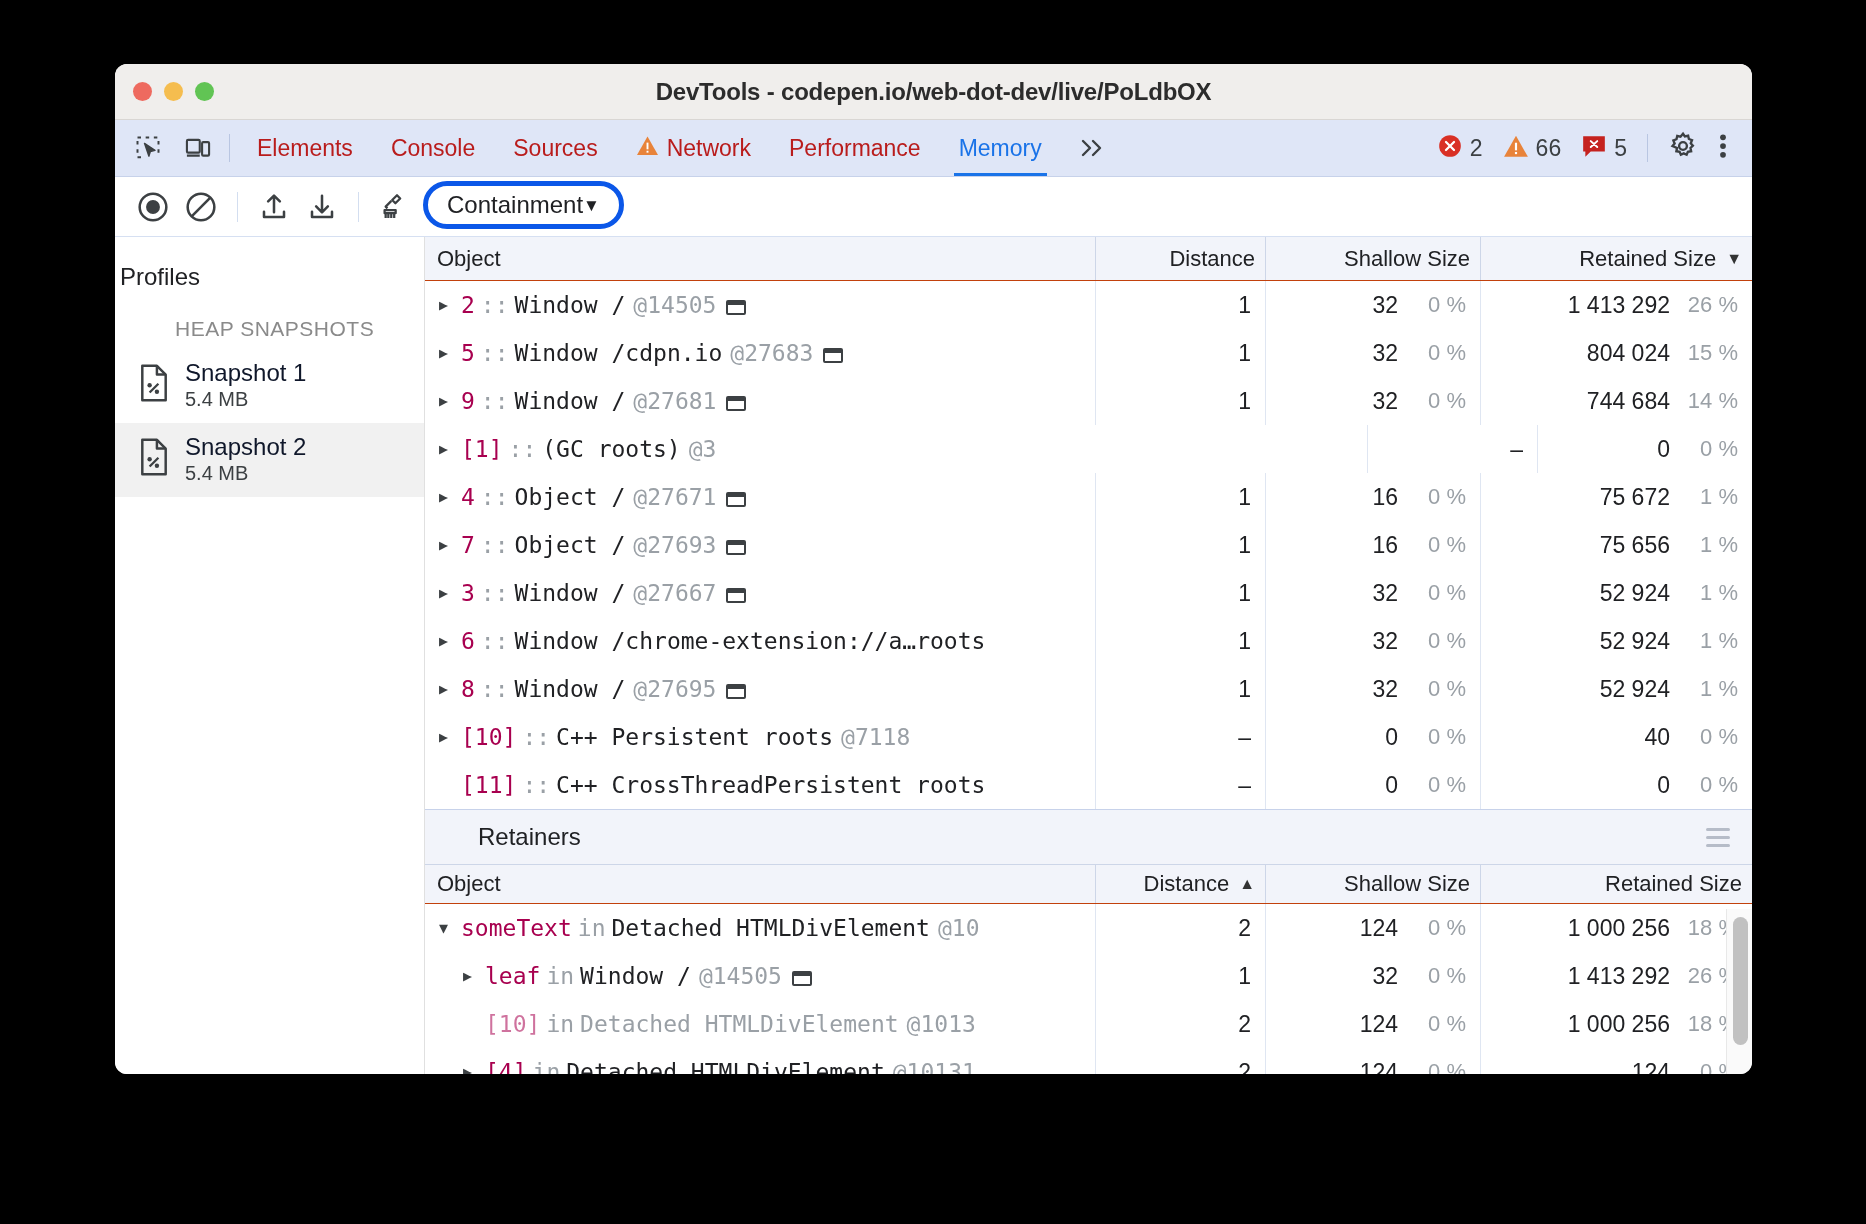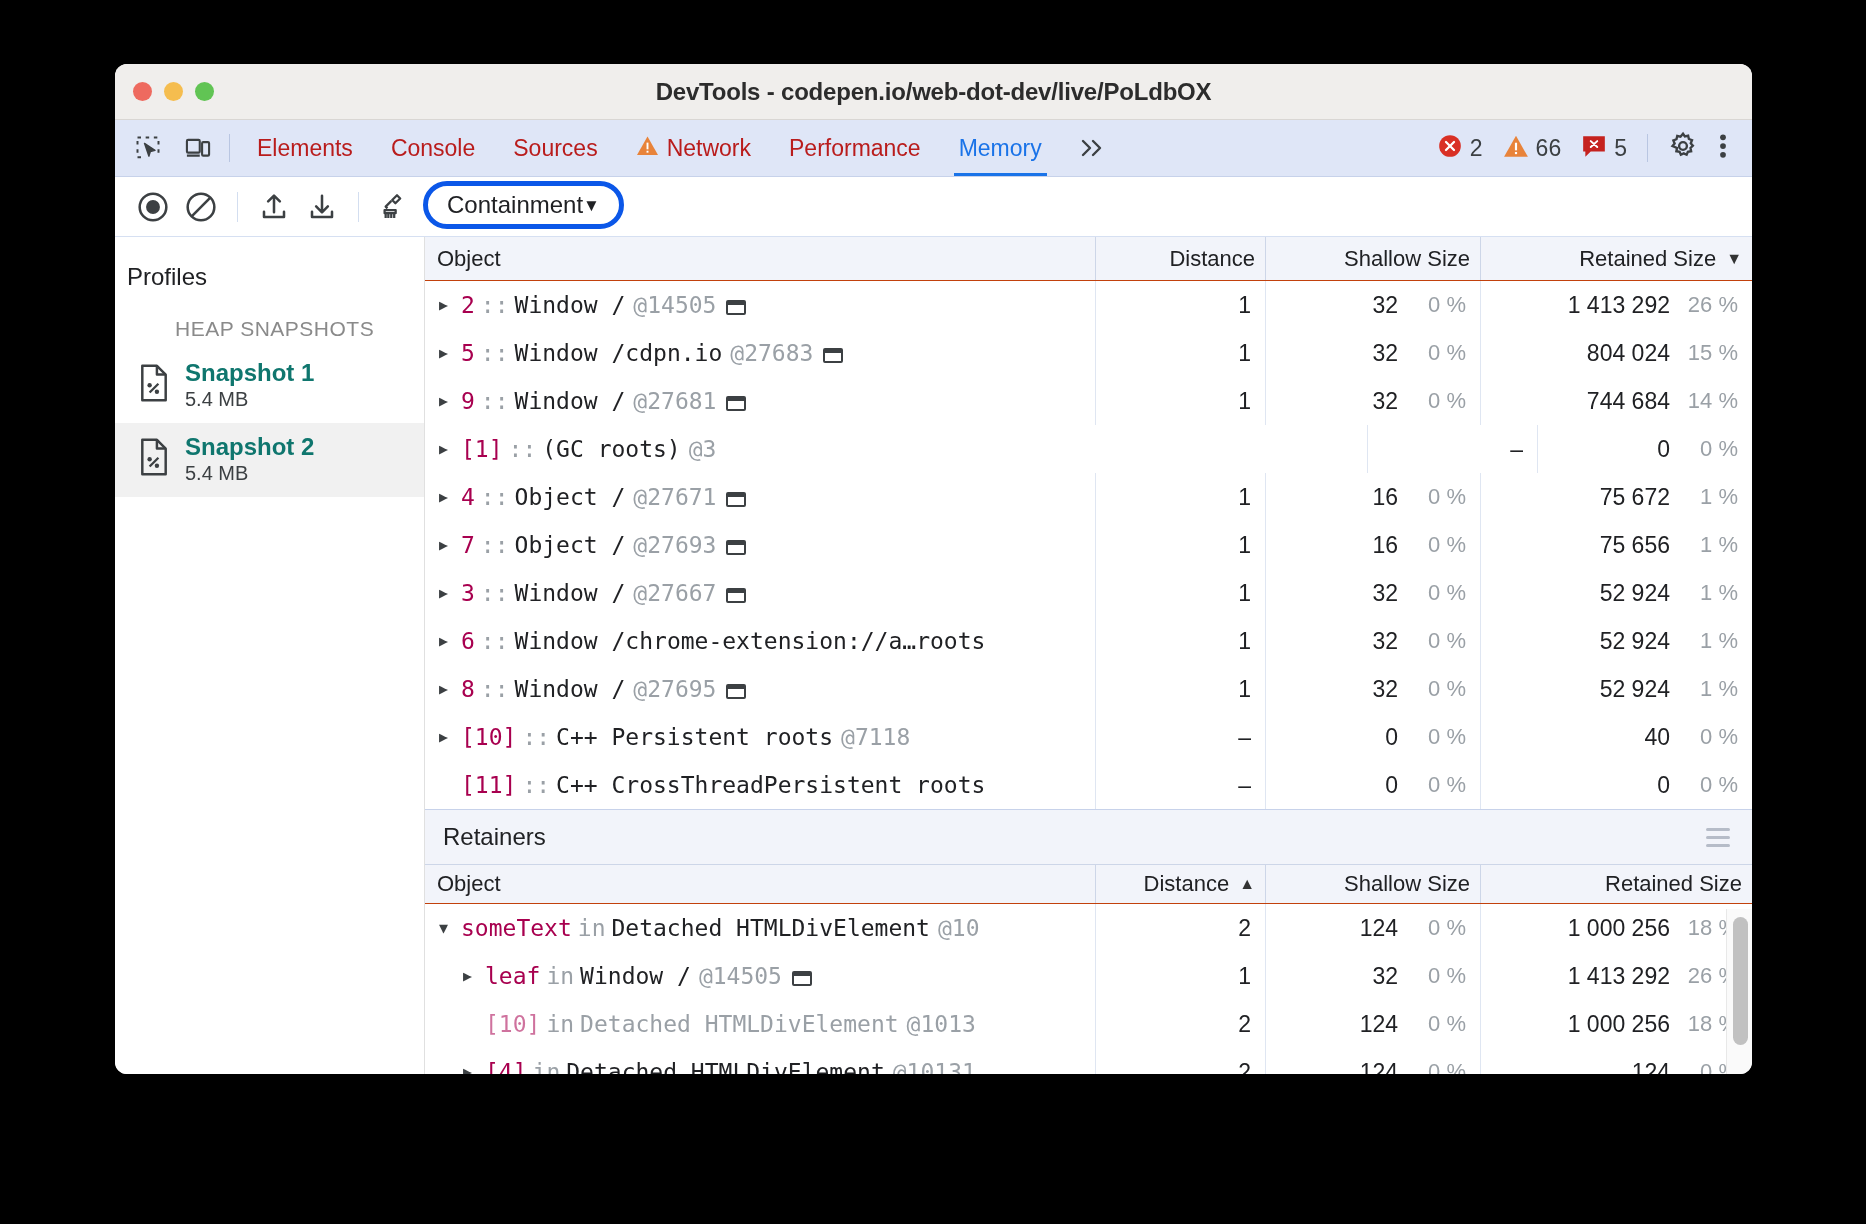--- a/index.html
+++ b/index.html
@@ -109,33 +109,33 @@
   .caret-down { font-size: 17px; line-height: 1; }
 
   
   .body { flex: 1 1 auto; display: flex; min-height: 0; }
   .sidebar {
     width: 310px; flex: 0 0 310px;
     background: #ffffff;
     border-right: 1px solid #e0e0e0;
     padding-top: 10px;
   }
-  .sb-title { font-size: 24px; color: #202124; padding: 16px 0 10px 12px; }
+  .sb-title { font-size: 24px; color: #202124; padding: 16px 0 10px 5px; }
   .sb-section {
     font-size: 21px; color: #8a8a8a; letter-spacing: 0.5px;
     padding: 16px 0 8px 20px;
     margin-left: 40px;
   }
   .sb-item {
     display: flex; align-items: center; gap: 14px;
     padding: 10px 0 12px 22px; min-height: 66px;
   }
   .sb-item.selected { background: #f1f1f1; }
   .sb-item .meta { display: flex; flex-direction: column; gap: 1px; }
-  .sb-item .nm { font-size: 24px; color: #0f766e; font-weight: bold; }
+  .sb-item .nm { font-size: 24px; color: #0f172a; }
   .sb-item .sz { font-size: 20px; color: #3c4043; }
 
   
   .main { flex: 1 1 auto; display: flex; flex-direction: column; min-width: 0; }
   .grid-top { flex: 0 0 auto; display: flex; flex-direction: column; min-height: 0; }
   .grid-hdr {
     display: flex; height: 44px;
     background: #f2f4fa;
     border-bottom: 1px solid #c2410c;
     font-size: 22px; color: #202124;
@@ -190,21 +190,21 @@
   
   .retainers-bar {
     height: 56px; flex: 0 0 56px;
     background: #f2f4fa;
     border-top: 1px solid #c7d2ea;
     border-bottom: 1px solid #cdd6e8;
     display: flex; align-items: center;
     padding: 0 18px;
     position: relative;
   }
-  .retainers-bar .rt { font-size: 24px; color: #202124; }
+  .retainers-bar .rt { font-size: 24px; color: #202124; margin-left: 35px; }
   .hamburger { position: absolute; right: 22px; display: flex; flex-direction: column; gap: 5px; }
   .hamburger i { display: block; width: 24px; height: 3px; background: #b6bcc8; border-radius: 2px; }
   .grid-bot { flex: 1 1 auto; display: flex; flex-direction: column; min-height: 0; position: relative; }
   .rows-bot { overflow: hidden; }
   .scroll-rail {
     position: absolute; right: 0; top: 44px; bottom: 0; width: 26px;
     background: #fafafa; border-left: 1px solid #e8e8e8;
   }
   .scroll-thumb {
     position: absolute; left: 6px; top: 8px;

